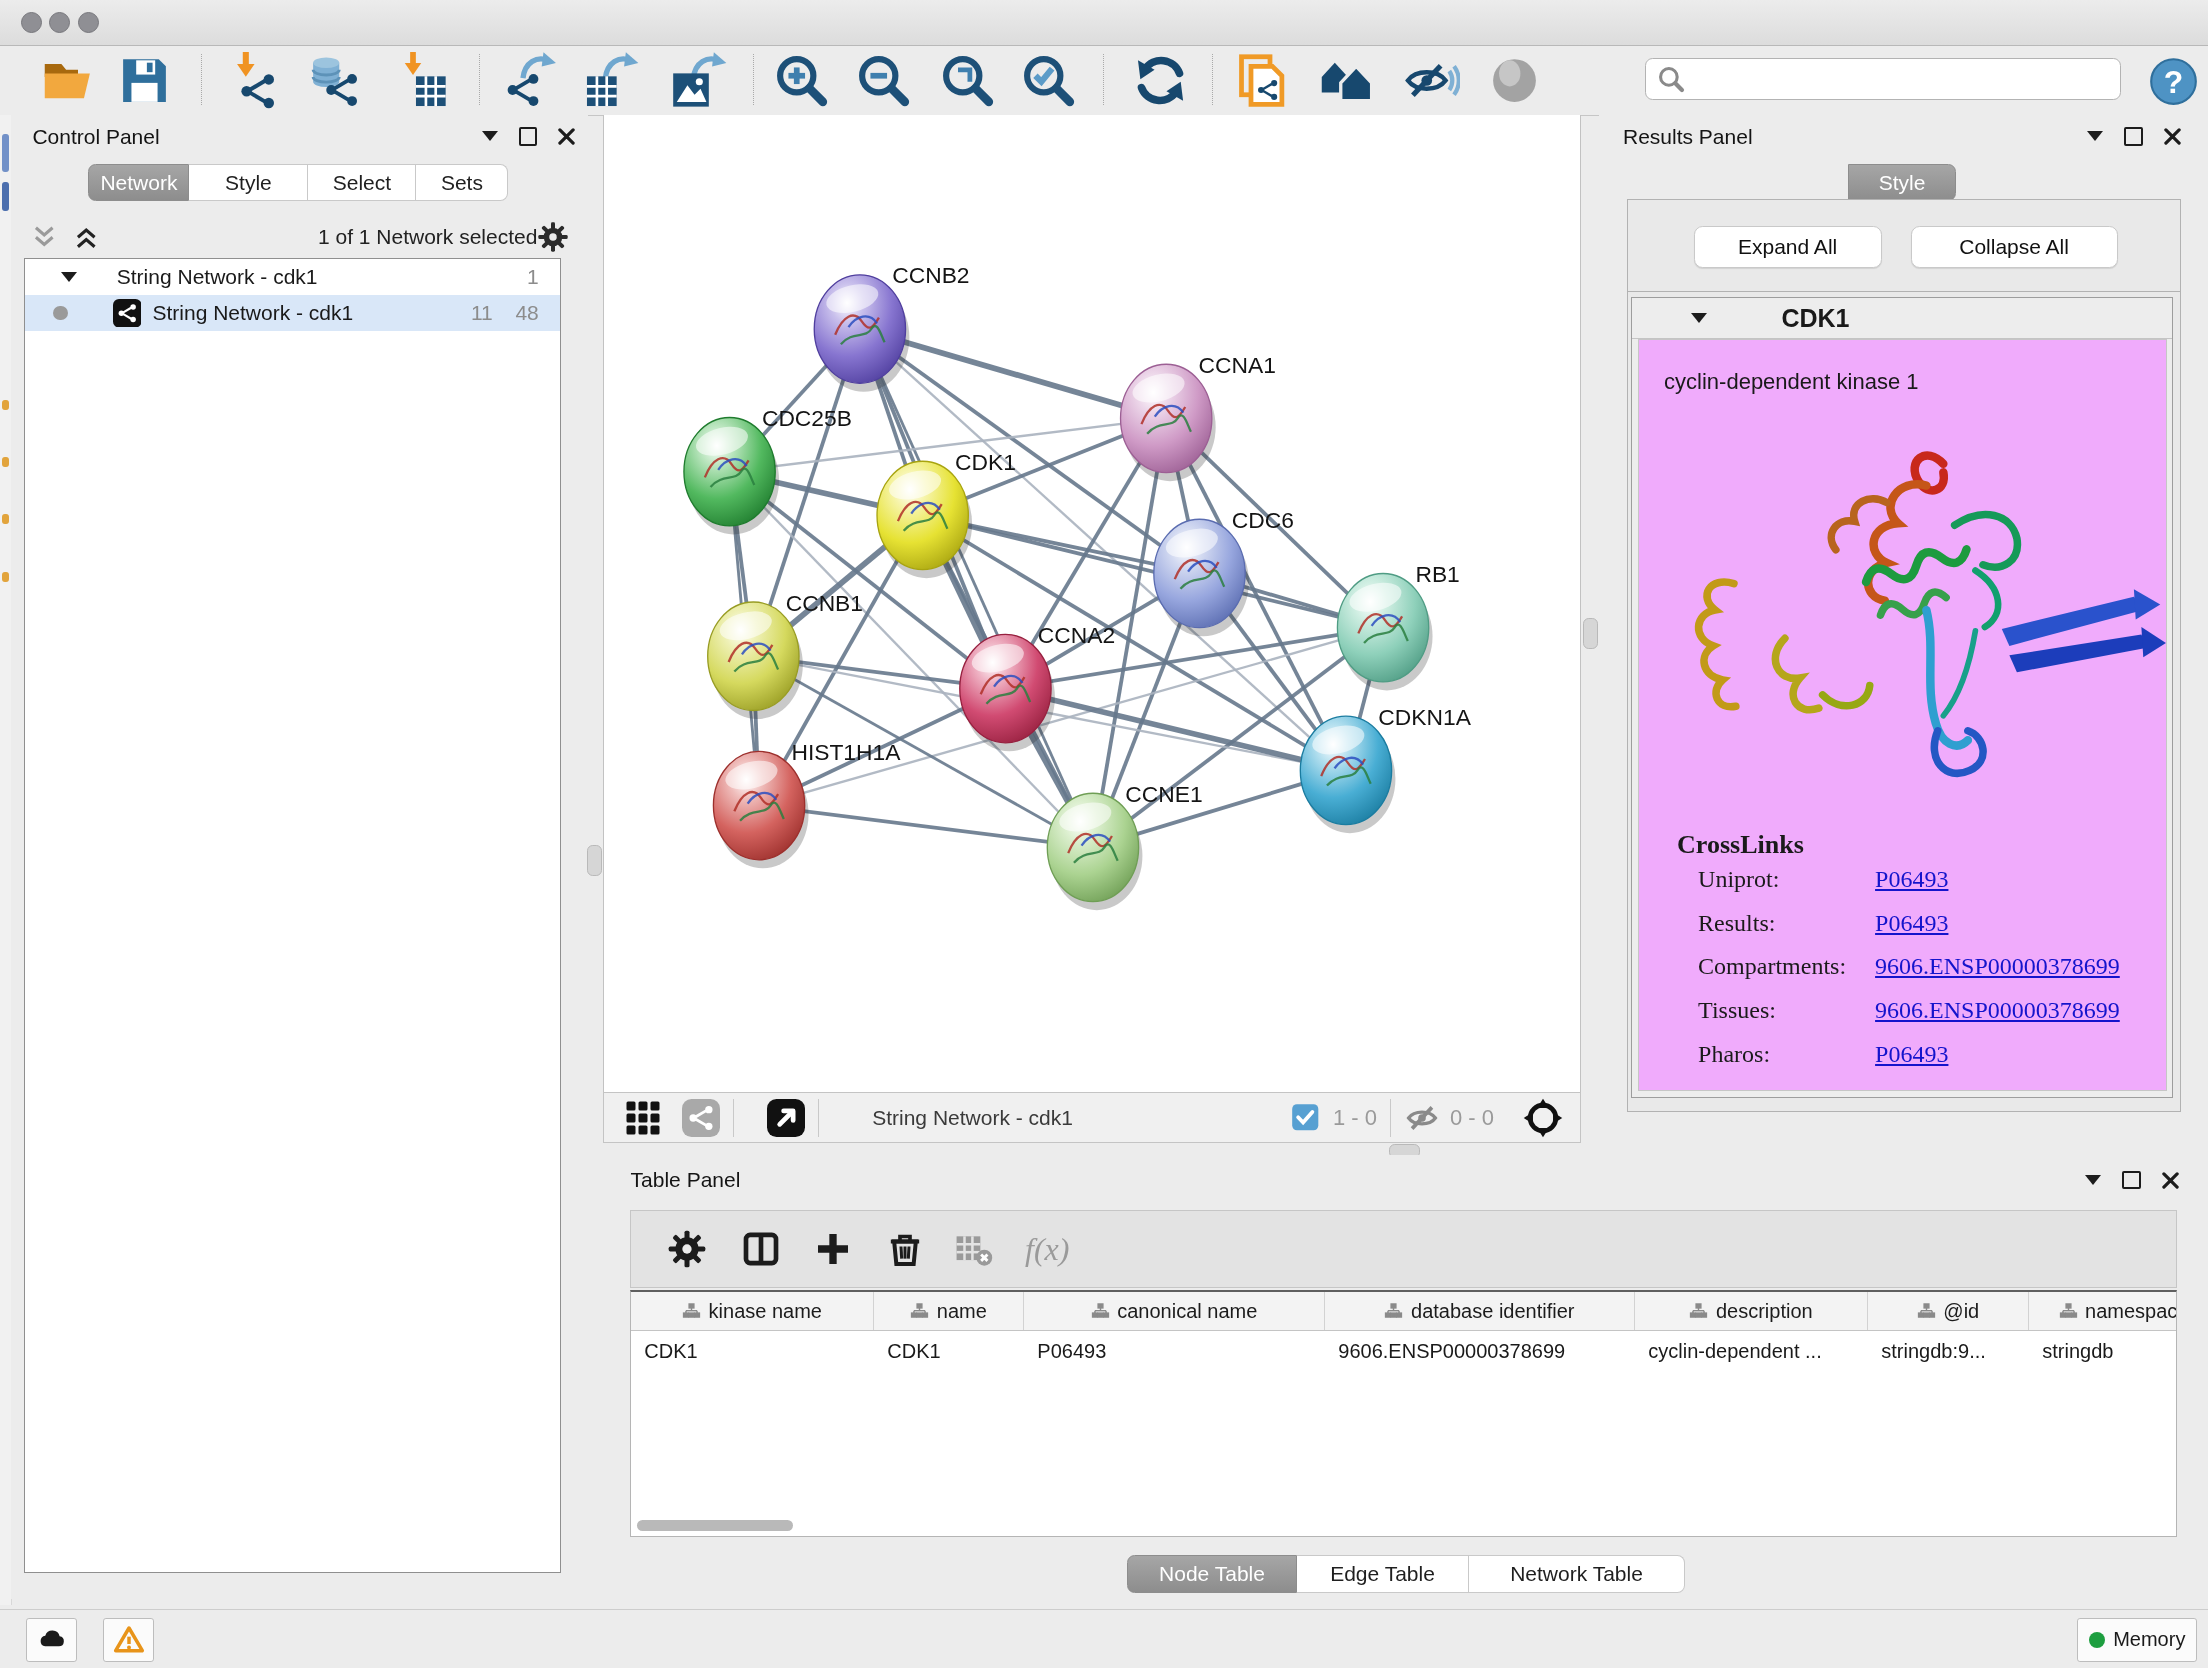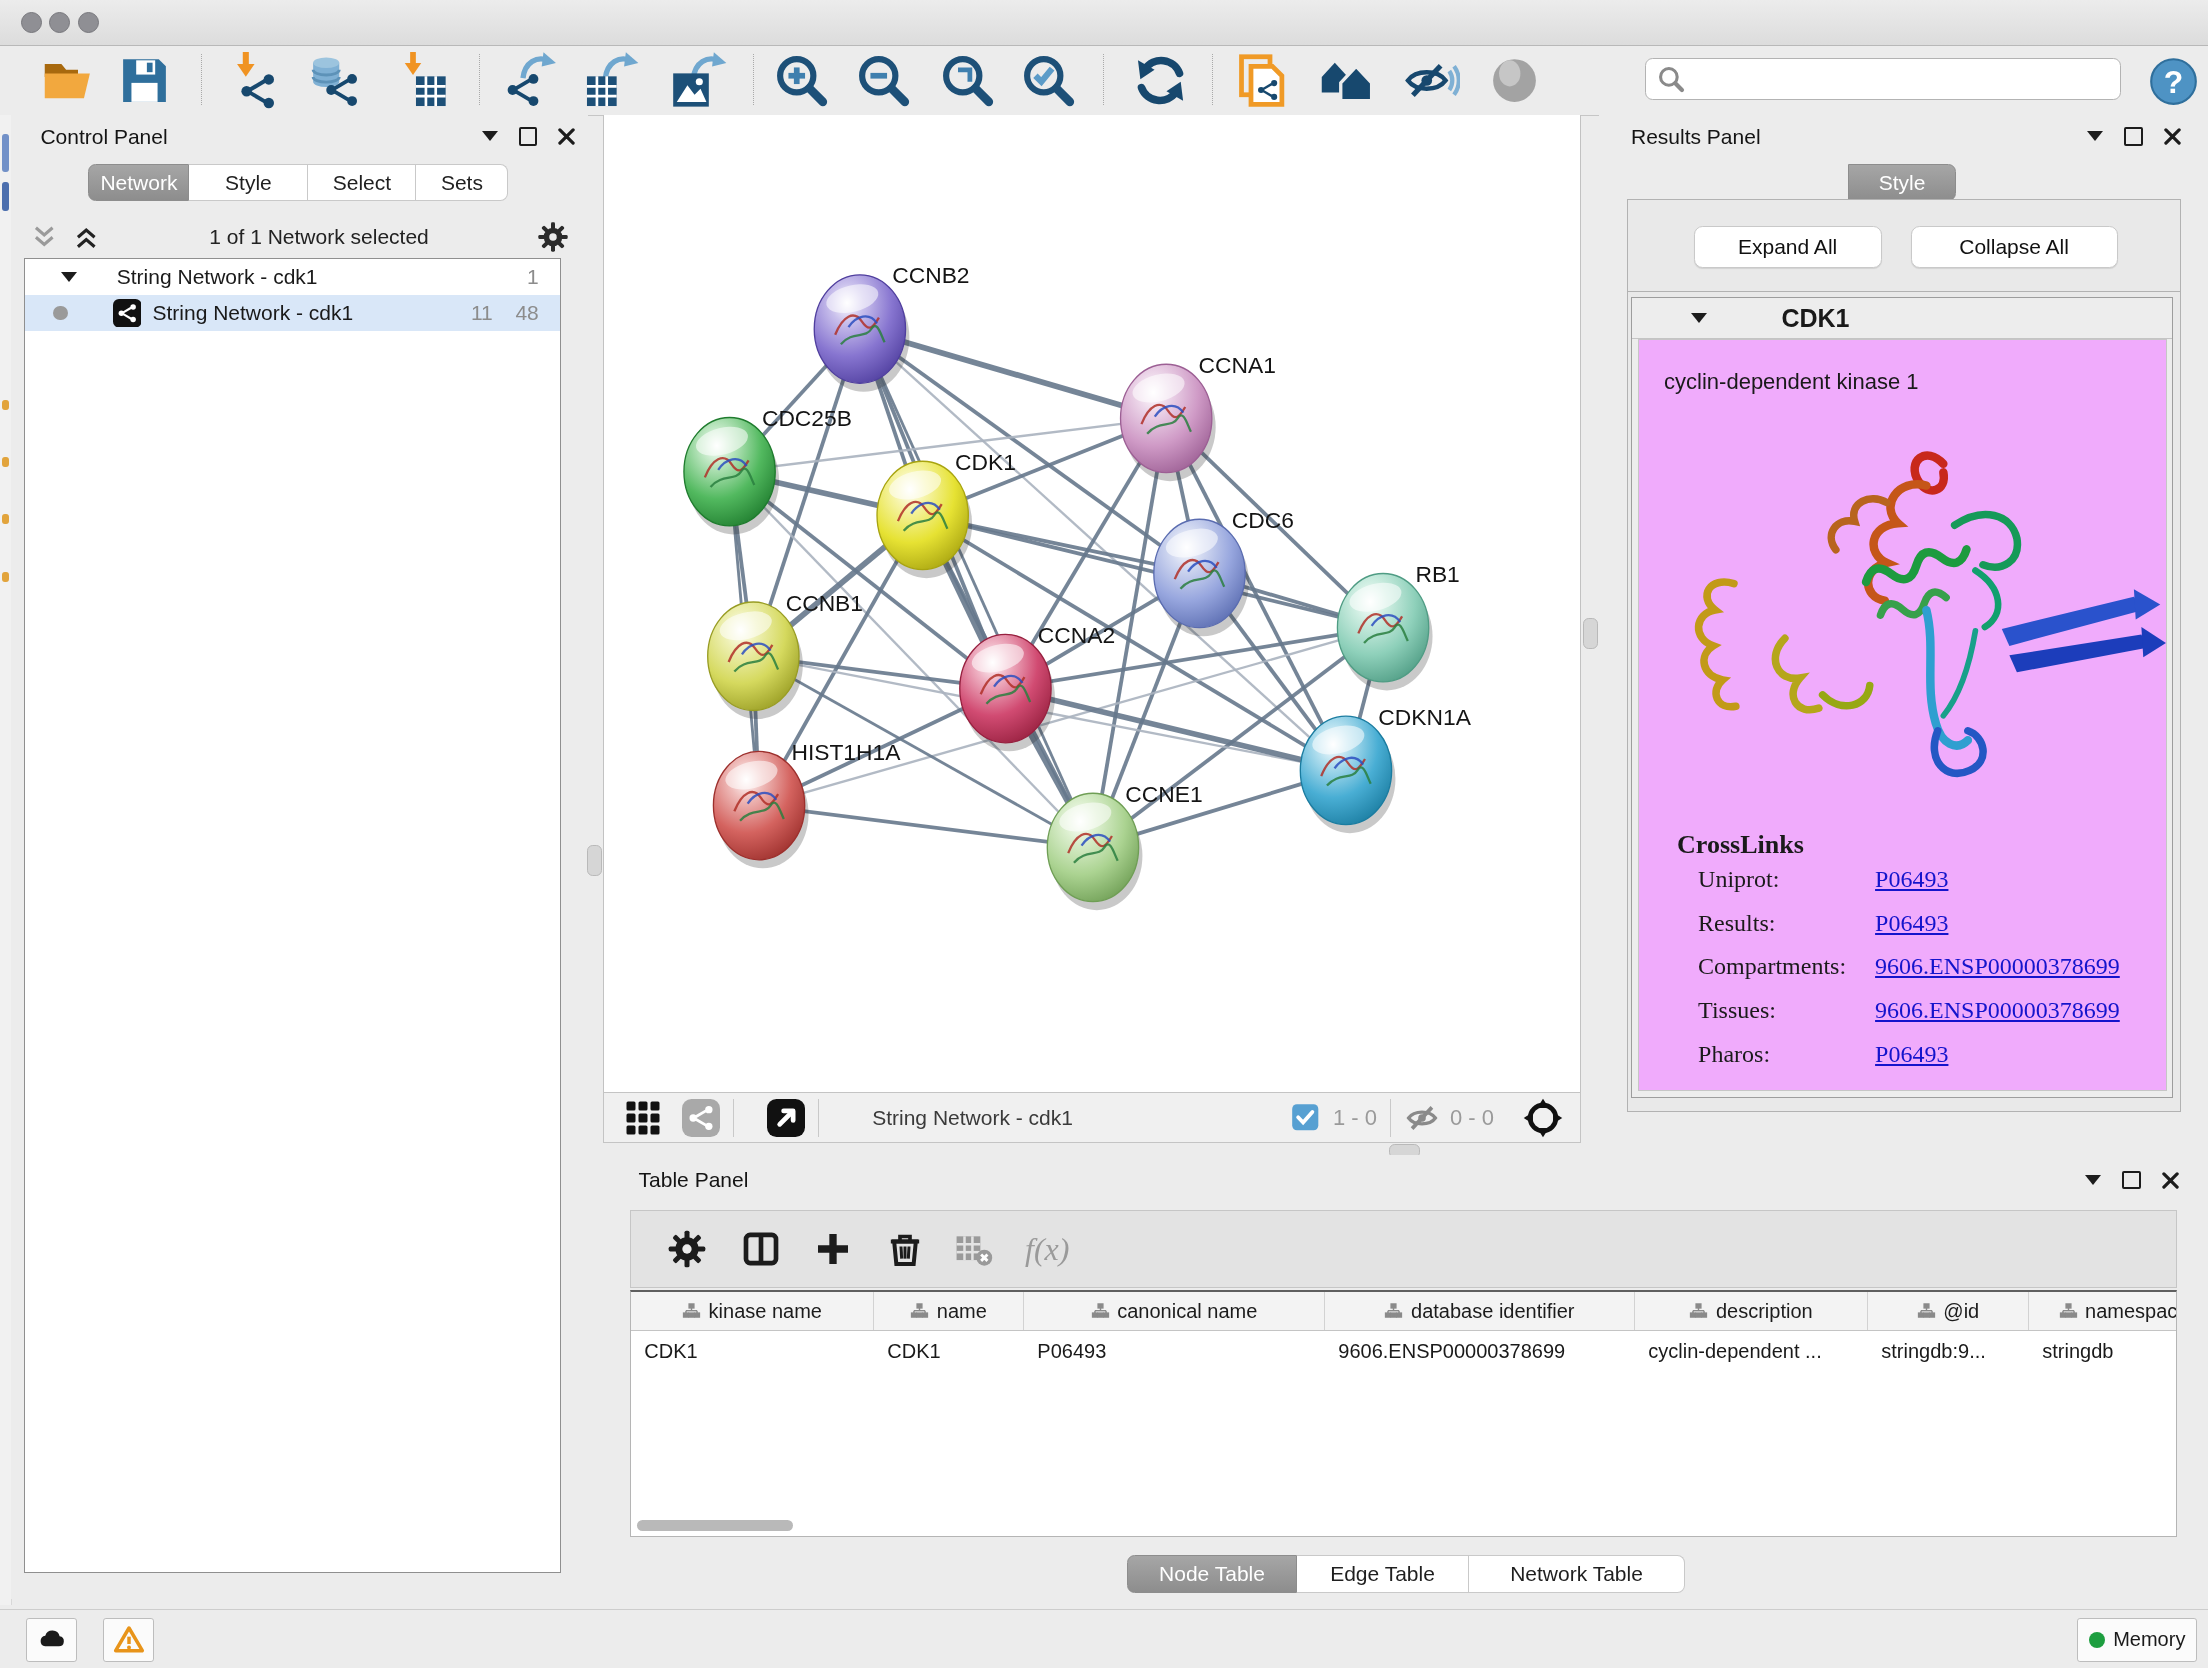--- a/index.html
+++ b/index.html
@@ -19,36 +19,36 @@
   .tbicon{position:absolute;top:5.7px;width:57px;height:57px;}
   .tbsep{position:absolute;top:7.6px;height:51px;border-left:1.9px dotted #a9a9a9;}
   .searchbox{position:absolute;left:1645px;top:12.4px;width:476px;height:42px;background:#fff;
              border:1px solid #b3b3b3;border-radius:7.6px;display:flex;align-items:center;padding-left:11.4px;box-sizing:border-box;}
   .searchbox input{border:none;outline:none;font-size:21px;width:399px;margin-left:7.6px;
                    font-family:"Liberation Sans",sans-serif;background:transparent;}
   
   .leftstrip{position:absolute;left:0;top:115px;width:11.4px;height:1490px;background:#f1f1f1;border-right:1px solid #d8d8d8;}
   .speck{position:absolute;left:1.9px;width:7.6px;border-radius:2.9px;}
   
-  .panel-title{font-size:21px;color:#141414;margin-left:8px;}
+  .panel-title{font-size:21px;color:#141414;}
   .pctrl{display:flex;align-items:center;gap:21px;}
   .tri-down{width:0;height:0;border-left:8.6px solid transparent;border-right:8.6px solid transparent;border-top:10.5px solid #1c1c1c;}
   .sq{width:14.3px;height:14.3px;border:2.4px solid #1c1c1c;border-radius:1.9px;}
   .seg{display:flex;}
   .seg span{display:flex;align-items:center;justify-content:center;font-size:21px;
             background:#fff;border:1px solid #c9c9c9;border-left:none;color:#1f1f1f;}
   .seg span:first-child{border-left:1px solid #c9c9c9;border-radius:7.6px 0 0 7.6px;}
   .seg span:last-child{border-radius:0 7.6px 7.6px 0;}
   .seg span.active{background:linear-gradient(#a6a6a6,#8d8d8d);color:#fff;border-color:#8d8d8d;}
   
   .control-panel{position:absolute;left:11.4px;top:115px;width:577px;height:1484px;background:#ececec;}
   .cp-head{position:absolute;left:21px;top:9.5px;right:13.3px;display:flex;justify-content:space-between;align-items:center;}
   .cp-tabs{position:absolute;left:77px;top:49px;height:35px;}
   .cp-sub{position:absolute;left:19px;top:103px;right:19px;height:38px;display:flex;align-items:center;}
-  .cp-sub .status{flex:1;text-align:center;font-size:21px;color:#222;}
+  .cp-sub .status{flex:1;text-align:right;font-size:21px;color:#222;}
   .tree{position:absolute;left:12.4px;top:143px;width:535px;height:1313px;background:#fff;border:1.9px solid #8f8f8f;}
   .trow{position:relative;height:36px;display:flex;align-items:center;font-size:21px;}
   .trow.sel{background:#d9e7f8;}
   .count{color:#8c8c8c;}
   
   .net-canvas{position:absolute;left:603px;top:115px;width:978px;height:977px;background:#fff;
               border-left:1px solid #c2c2c2;border-right:1px solid #c2c2c2;box-sizing:border-box;}
   .net-toolbar{position:absolute;left:603px;top:1092px;width:978px;height:51px;background:#f0f0f0;
                border:1px solid #c4c4c4;box-sizing:border-box;display:flex;align-items:center;}
   .nt-sep{height:38px;border-left:1px solid #c9c9c9;margin:0 13.3px;}

